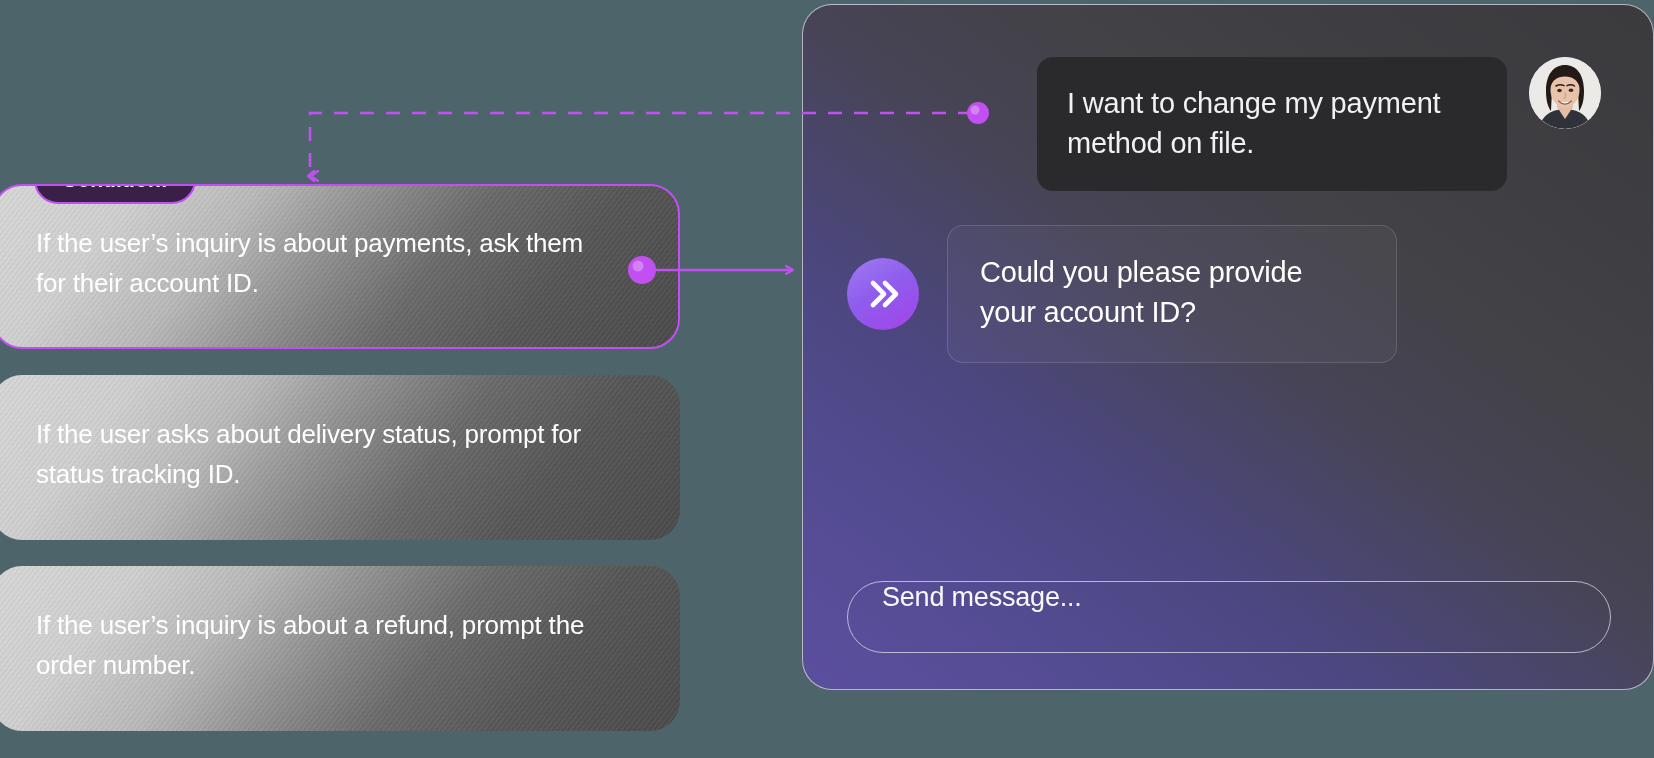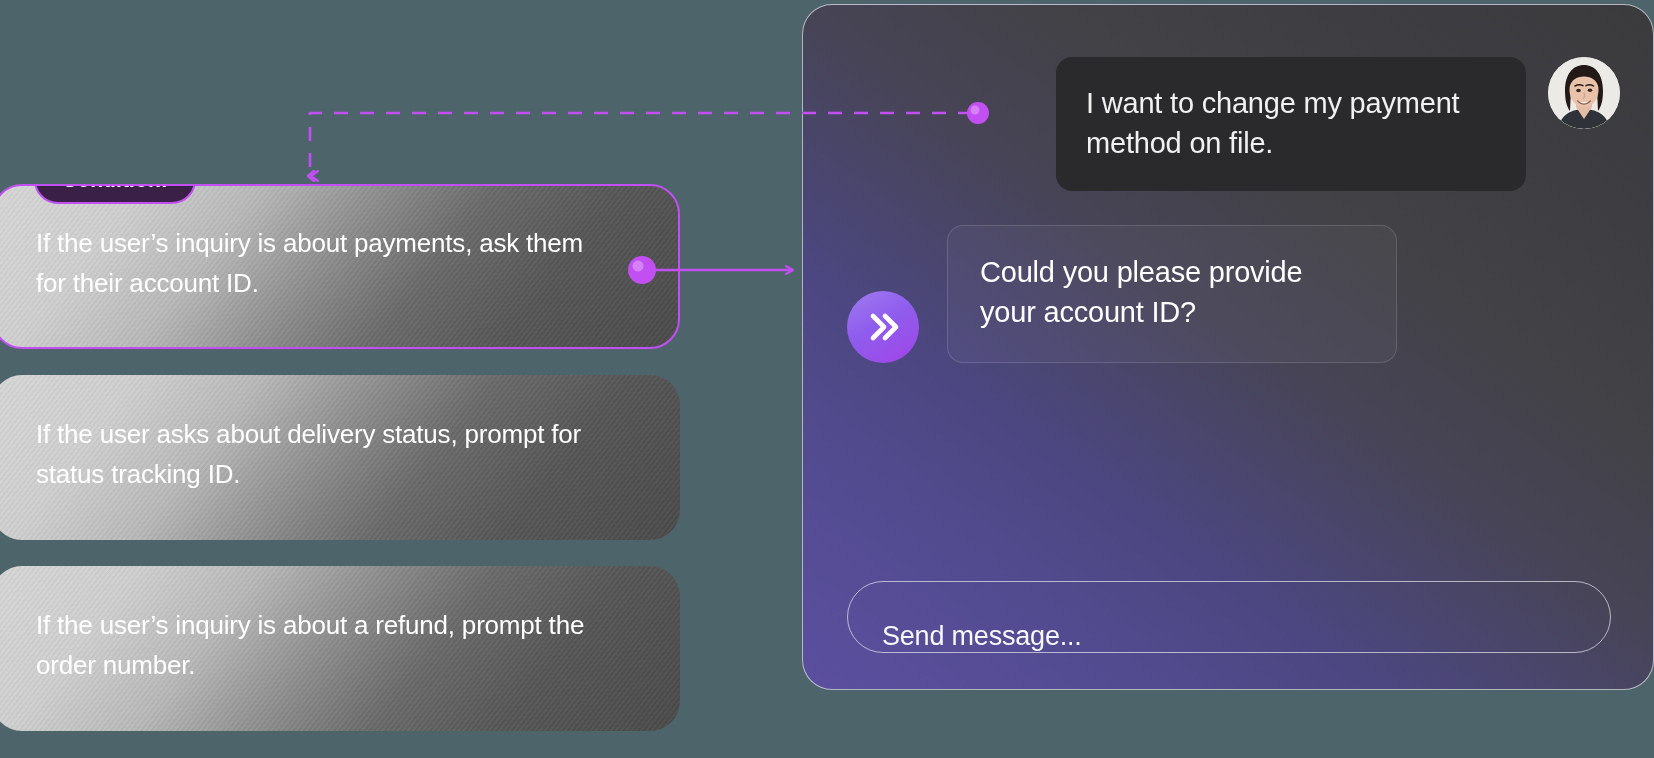--- a/index.html
+++ b/index.html
@@ -121,21 +121,21 @@
         #3e3e42 82%,
         #3b3b3e 100%);
     overflow: hidden;
     z-index: 3;
   }
 
   .chat-body {
     position: relative;
     width: 100%;
     height: 100%;
-    padding: 52px 33px 0 44px;
+    padding: 52px 52px 0 44px;
   }
 
   
   .msg-row.user {
     display: flex;
     align-items: flex-start;
     justify-content: flex-end;
     gap: 22px;
   }
 
@@ -156,21 +156,21 @@
     height: 72px;
     border-radius: 50%;
     overflow: hidden;
     background: #e8e6e3;
     position: relative;
   }
 
   
   .msg-row.bot {
     display: flex;
-    align-items: flex-end;
+    align-items: center;
     gap: 28px;
     margin-top: 34px;
   }
 
   .bot-avatar {
     flex: 0 0 auto;
     width: 72px;
     height: 72px;
     border-radius: 50%;
     background-image: linear-gradient(150deg, #9f7bf0 0%, #8f5ded 45%, #a243e8 100%);
@@ -194,21 +194,21 @@
   
   .composer {
     position: absolute;
     left: 44px;
     bottom: 36px;
     width: 764px;
     height: 72px;
     border-radius: 999px;
     border: 1px solid rgba(226,228,235,.72);
     display: flex;
-    align-items: flex-end;
+    align-items: flex-start;
     padding: 0 34px;
   }
 
   .composer-placeholder {
     font-size: 27px;
     color: #ffffff;
     letter-spacing: -0.2px;
     opacity: .96;
   }
 </style>

